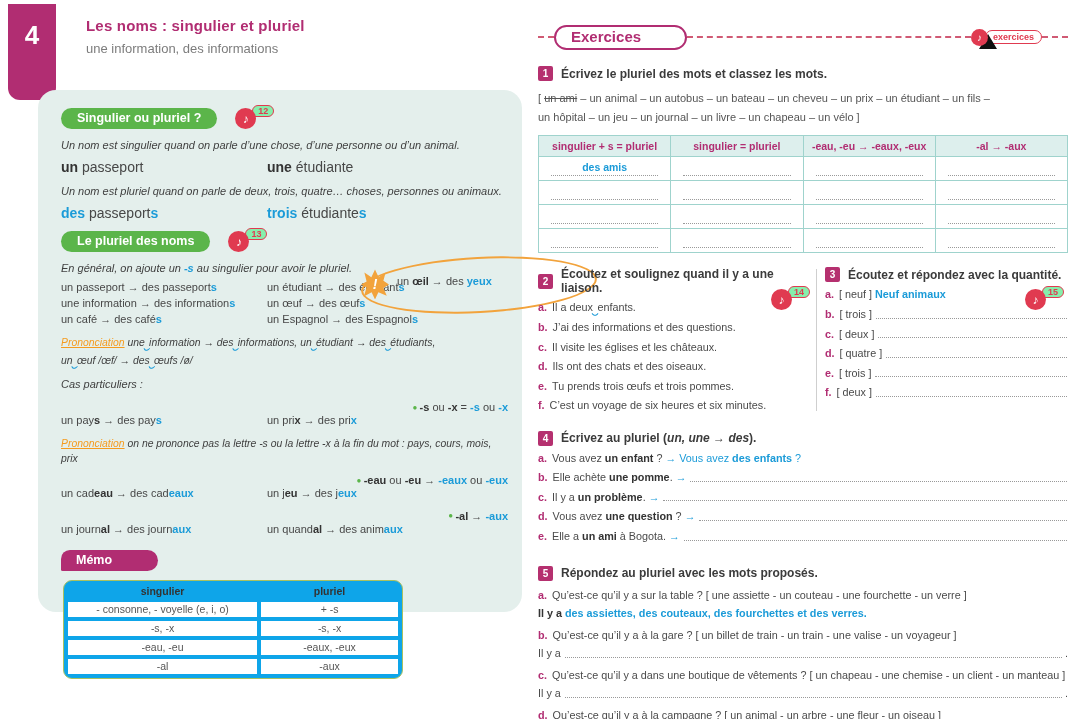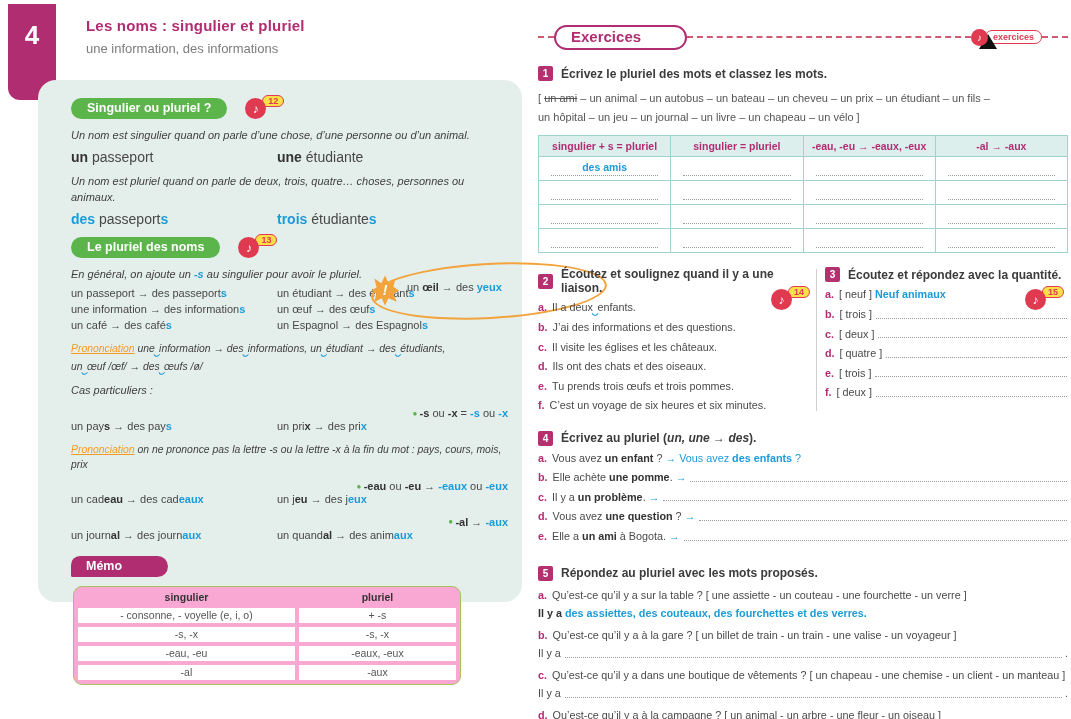--- a/index.html
+++ b/index.html
@@ -14,37 +14,37 @@
   .unit-tab {
     position:absolute; left:8px; top:4px; width:48px; height:96px;
     background:#b12d72; border-radius:0 0 12px 12px;
     color:#fff; font-size:26px; font-weight:bold;
     display:flex; justify-content:center; padding-top:16px;
   }
   .lesson-header { position:absolute; left:86px; top:17px; }
   .lesson-title { color:#b12d72; font-size:15px; font-weight:bold; letter-spacing:.2px; }
   .lesson-sub { color:#7c7c7c; font-size:13px; margin-top:7px; }
   .panel {
-    position:absolute; left:38px; top:80px; width:484px; height:522px;
+    position:absolute; left:38px; top:90px; width:484px; height:522px;
     background:#e4efec; border-radius:18px;
-    padding:12px 14px 0 33px;
+    padding:12px 14px 0 23px;
   }
   .badge-row { display:flex; align-items:flex-start; gap:18px; margin:6px 0 9px; }
   .badge {
     background:#5bb54a; color:#fff; font-weight:bold; font-size:12.5px;
     padding:3px 16px 4px; border-radius:11px; white-space:nowrap;
   }
   .badge.memo { background:#b12d72; padding:3px 46px 4px 15px; border-radius:11px 13px 13px 2px; }
   .audio { display:inline-flex; align-items:flex-start; }
   .audio-circle {
     width:21px; height:21px; border-radius:50%; background:#e03a50; color:#fff;
     font-size:12px; display:flex; align-items:center; justify-content:center; z-index:1;
   }
   .audio-num {
-    border:1px solid #e03a50; color:#e03a50; background:#fde047; font-size:9px; font-weight:bold;
+    border:1px solid #e03a50; color:#e03a50; background:#86efac; font-size:9px; font-weight:bold;
     border-radius:7px 7px 7px 0; padding:0 5px; height:12px; line-height:11px;
     margin-left:-4px; margin-top:-3px;
   }
   .p { font-size:11px; line-height:1.45; color:#3f3f3f; margin:3px 0;font-style:italic; }
   .p.small { font-size:10.4px; }
   .exrow { display:grid; grid-template-columns:206px 1fr; font-size:14px; line-height:1.45; margin:1px 0 7px; }
   .pairrow { display:grid; grid-template-columns:206px 1fr; font-size:11px; line-height:1.42; }
   .rule-head { font-size:11px; margin-top:8px;text-align:right; }
   .rule-head::before { content:"\25CF  "; color:#5bb54a; font-size:8px; vertical-align:1.5px; }
   .sec2 { position:relative; }
@@ -60,22 +60,22 @@
   
   .s-b { font-weight:bold; color:#333; }
   .s-blue { color:#1b9bd8; }
   .s-bb { color:#1b9bd8; font-weight:bold; }
   .s-strike { text-decoration:line-through; }
   .s-pron { color:#f59b1e; text-decoration:underline; }
   .s-i { font-style:italic; }
   .s-liai { color:#1b9bd8; font-weight:bold; position:relative; top:2px; margin:0 -1px; }
   
   .memo-table {
-    margin:8px 0 0 2px; width:388px;
-    background:#f9a8d4; border:1px solid #a9c161; border-radius:9px;
+    margin:8px 0 0 2px; width:340px;
+    background:#0ea5e9; border:1px solid #a9c161; border-radius:9px;
     border-spacing:4px; font-size:10.5px;
   }
   .memo-table th { font-weight:bold; color:#333; padding:0 2px 1px; }
   .memo-table td { background:#fff; color:#555; text-align:center; padding:1px 4px 2px; }
   
   .page-right { position:absolute; left:538px; top:0; width:530px; }
   .ex-header { display:flex; align-items:center; margin-top:24px; height:26px; position:relative; }
   .dash { border-top:2px dashed #d05a74; }
   .dash.d1 { width:16px; }
   .dash.d2 { flex:1; }

